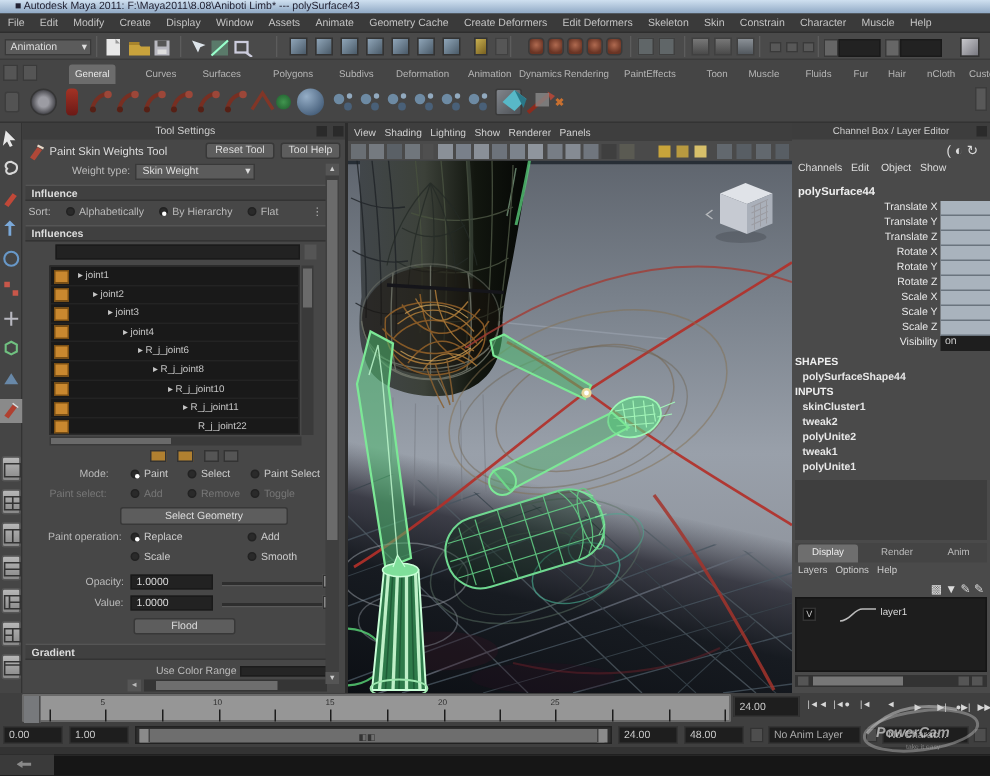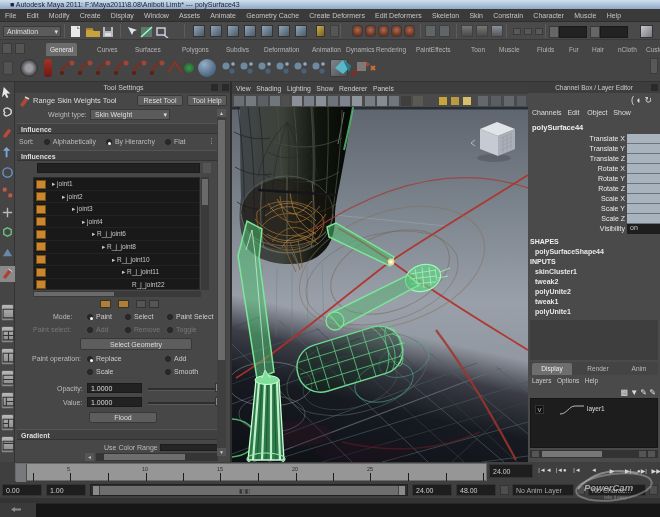--- a/index.html
+++ b/index.html
@@ -304,21 +304,21 @@
           <path d="M1 1 h10 v8 h-10z M1 3 h10" fill="none" stroke="#333" stroke-width="1"></path>
         </svg>
       </div>
     <div id="tools">
       <div class="hdr">Tool Settings <span style="position:absolute;right:14px;top:2px;width:7px;height:7px;background:#2a2a2a;"></span><span style="position:absolute;right:3px;top:2px;width:7px;height:7px;background:#2a2a2a;"></span></div>
 
       <svg style="position:absolute;left:3px;top:12px;" width="13" height="13" viewBox="0 0 13 13">
           <path d="M2 11 L7 4 l3 2 -5 7z" fill="#b04838"></path>
           <path d="M7 3 l4 2" stroke="#e8d8c8" stroke-width="1.5"></path>
         </svg>
-      <div style="position:absolute;left:18px;top:14px;width:130px;color:#ddd;font-size:7.5px;">Range Skin Weights Tool</div>
+      <div style="position:absolute;left:18px;top:14px;width:130px;color:#ddd;font-size:7.5px;">Paint Skin Weights Tool</div>
       <div class="btn" style="left:122px;top:13px;width:46px;height:11px;line-height:10px;">Reset Tool</div>
       <div class="btn" style="left:172px;top:13px;width:40px;height:11px;line-height:10px;">Tool Help</div>
 
       <div style="position:absolute;left:33px;top:29px;color:#bbb;">Weight type:</div>
       <div class="dd" style="left:75px;top:27px;width:80px;height:11px;line-height:10px;padding-left:4px;">Skin Weight <span style="float:right;margin-right:2px;">▾</span></div>
 
       <div class="sechdr" style="left:2px;top:41px;width:205px;height:11px;line-height:11px;">Influence</div>
 
       <div style="position:absolute;left:4px;top:56px;color:#bbb;">Sort: <span class="radio" style="margin-left:8px;"></span>Alphabetically <span class="radio on" style="margin-left:8px;"></span>By Hierarchy <span class="radio" style="margin-left:8px;"></span>Flat</div>
       <div style="position:absolute;left:193px;top:55px;color:#bbb;">⋮</div>

